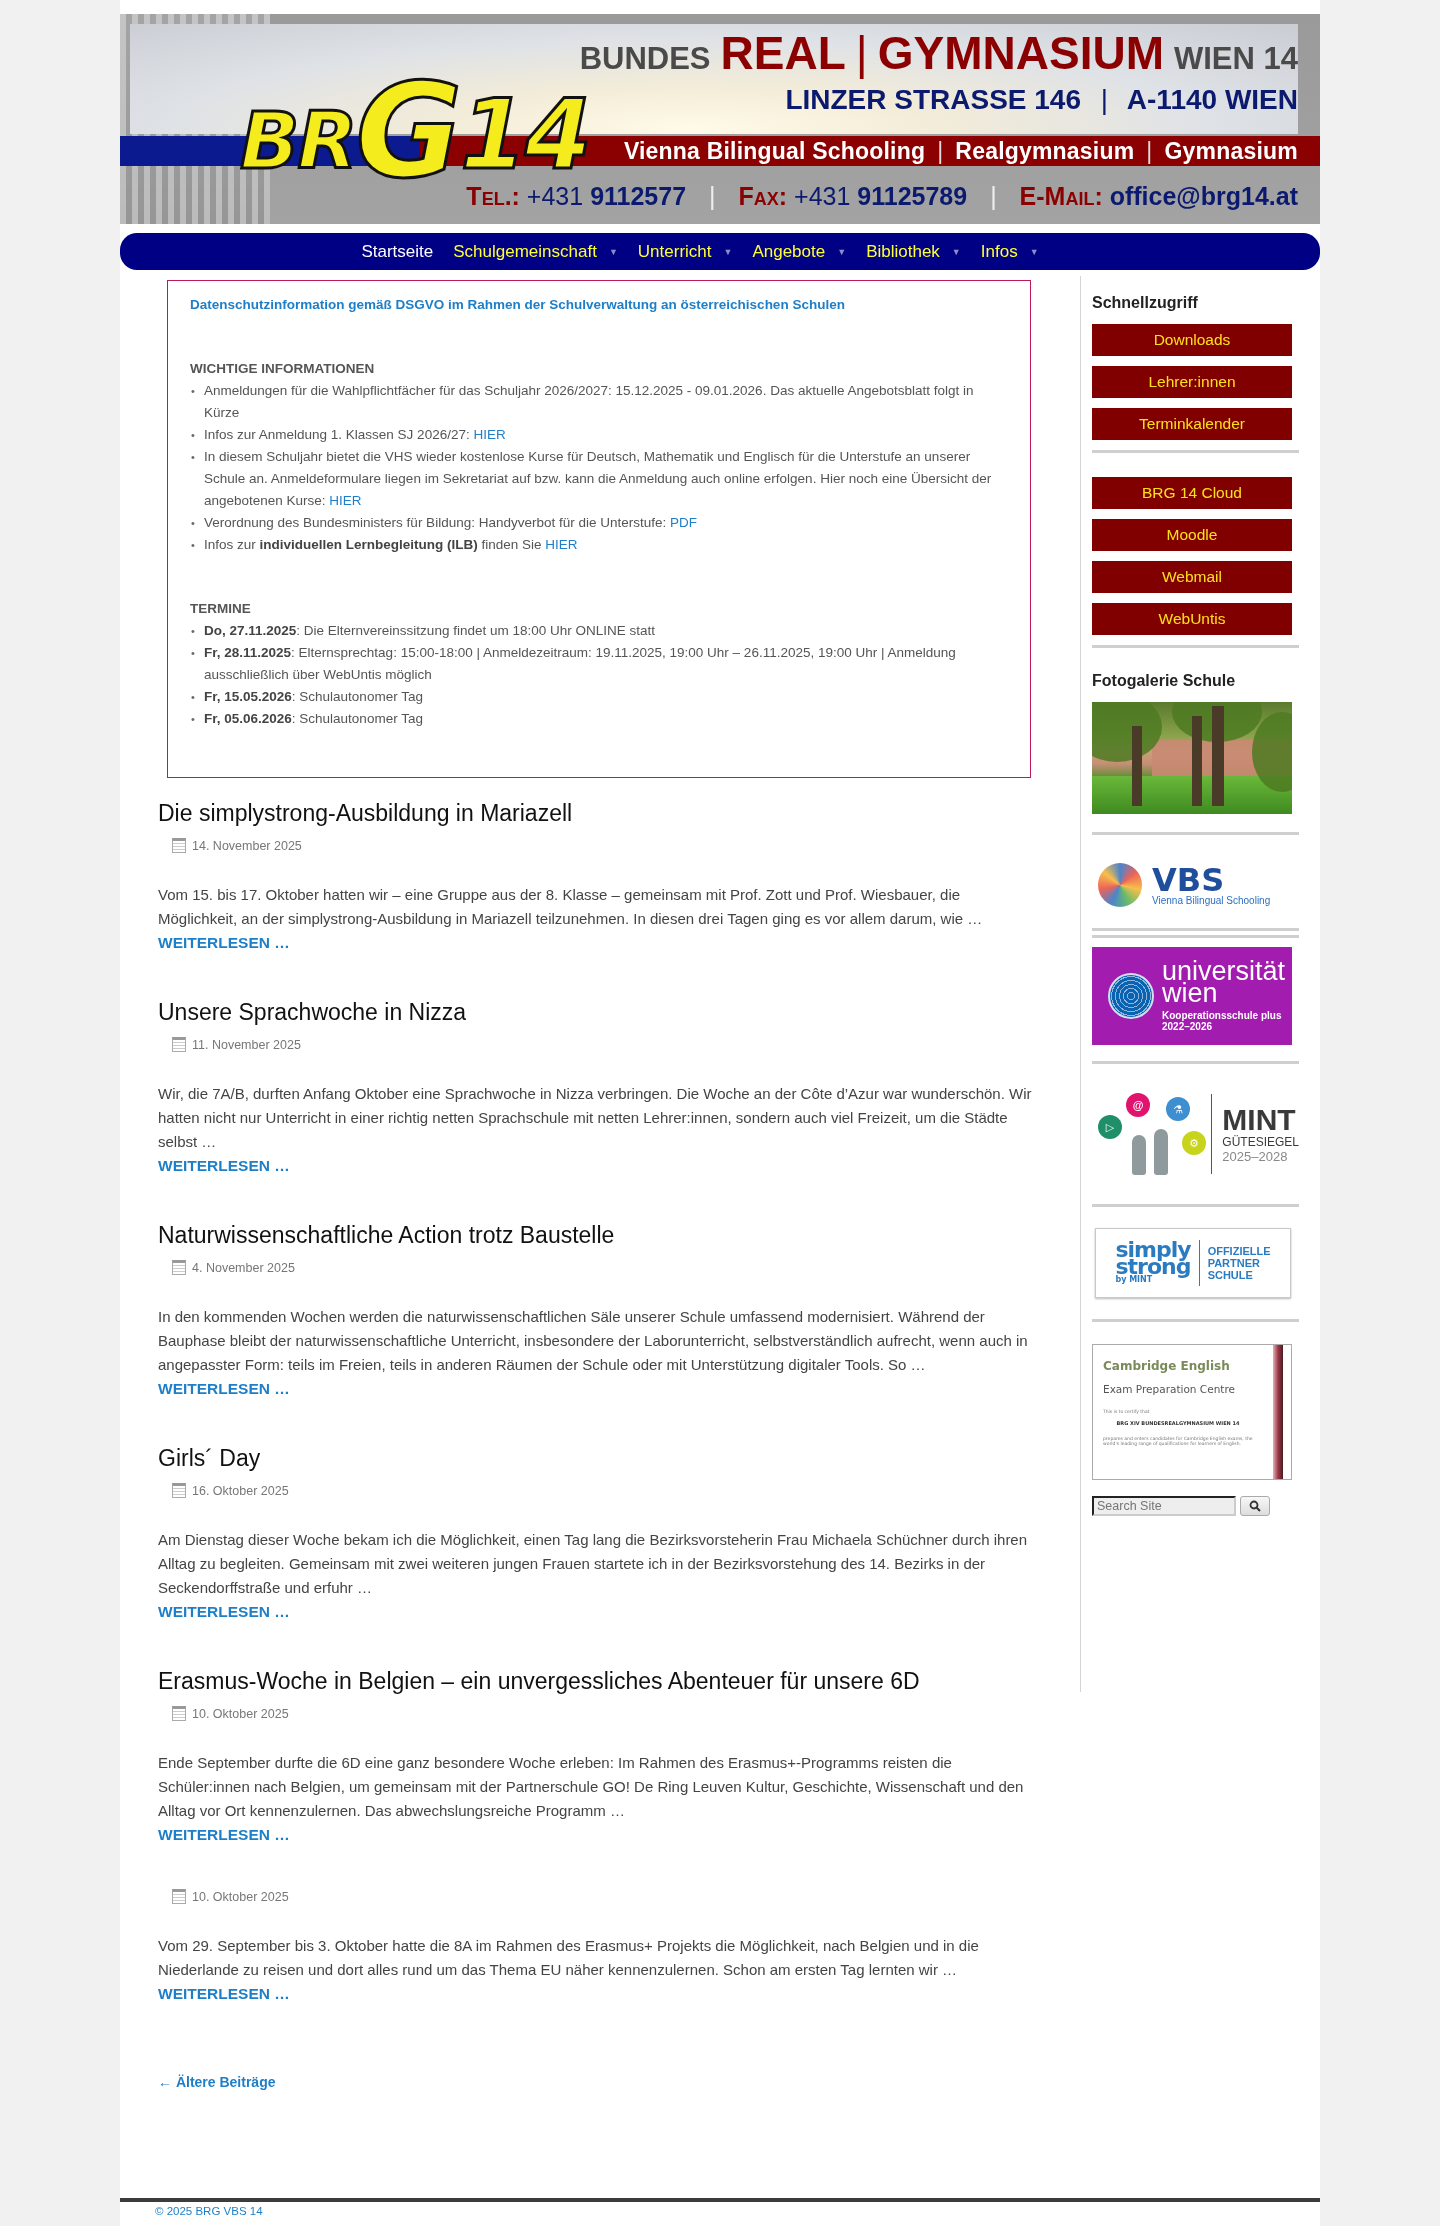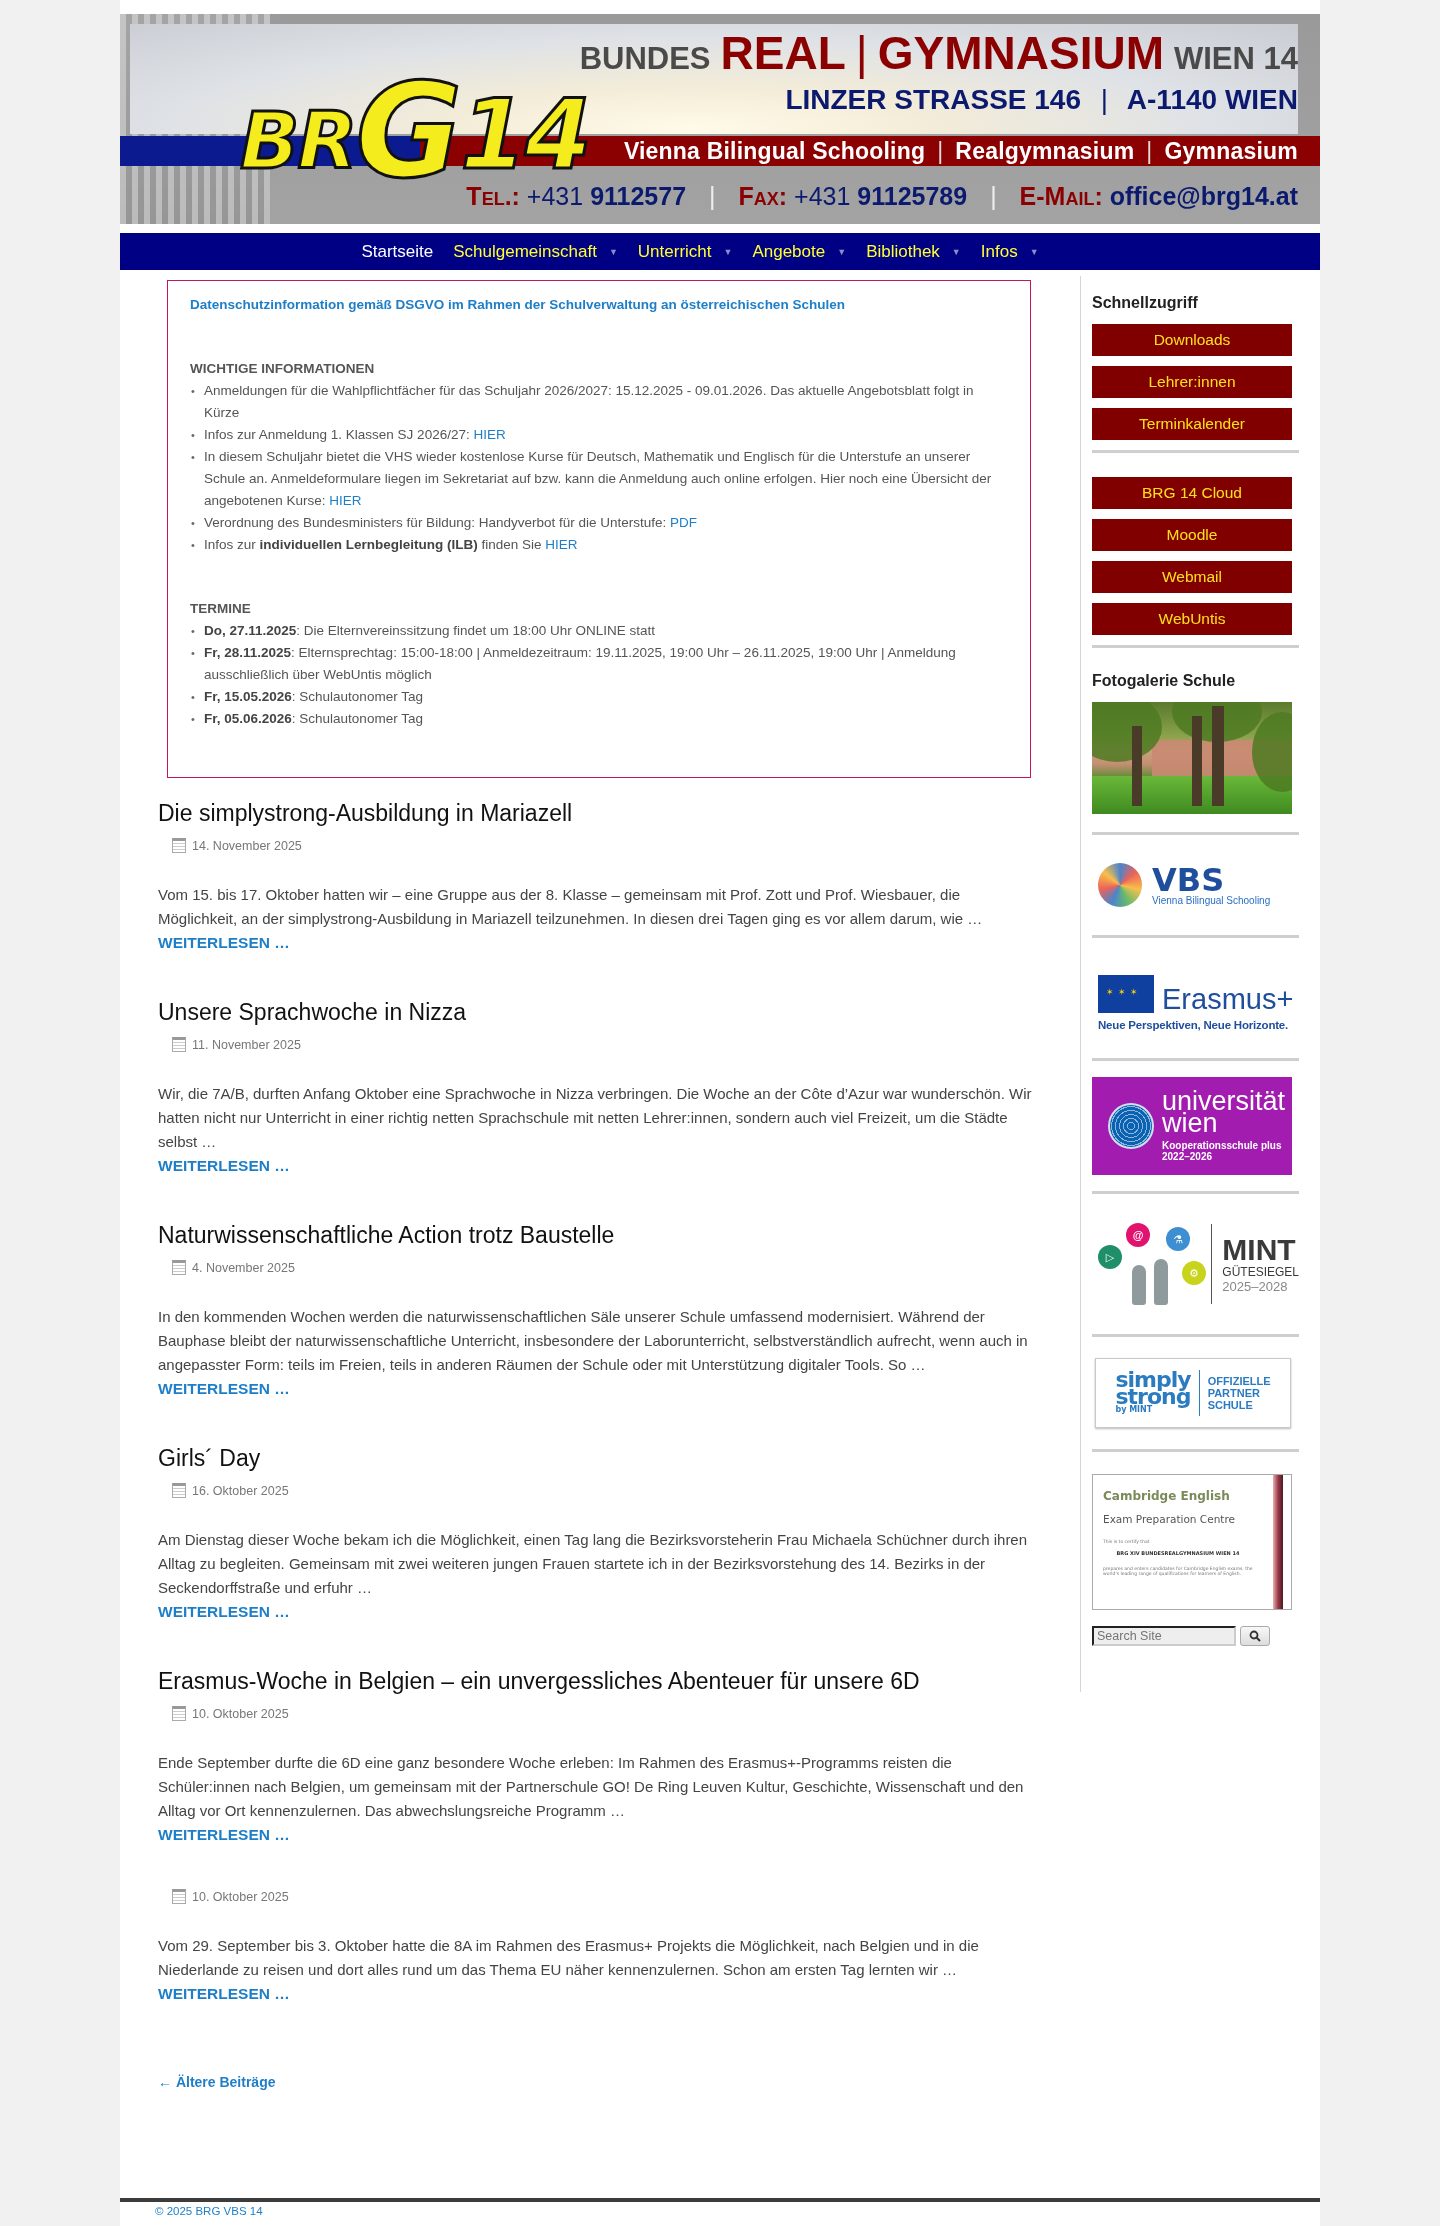--- a/index.html
+++ b/index.html
@@ -79,20 +79,21 @@
   .banner-contact .lbl { color: #8b0000; font-weight: bold; font-variant: small-caps; }
   .banner-contact .num { font-weight: bold; }
   .banner-contact .sep { color: #eee; margin: 0 16px; }
 
   
   .nav {
     position: absolute; left: 0; top: 233px; width: 1200px; height: 37px;
     background: #000085;
     display: flex; align-items: center; justify-content: center;
     padding-right: 40px;
+    border-radius: 17px;
   }
   .nav-item {
     display: flex; align-items: center;
     font-size: 17px; color: #ffff33;
     margin: 0 10px; cursor: pointer; white-space: nowrap;
   }
   .nav-item.active { color: #fff; }
   .nav-item .caret { color: #8c8cc8; font-size: 9px; margin-left: 12px; }
 
   
@@ -399,27 +400,20 @@
 
     <div class="logo-box vbs">
       <div class="vbs-globe"></div>
       <div class="vbs-text">
         <div class="big">VBS</div>
         <div class="small">Vienna Bilingual Schooling</div>
       </div>
     </div>
     <div class="sb-sep"></div>
 
-    <div class="logo-box erasmus">
-      <div class="eras-row">
-        <div class="eu-flag"></div>
-        <div class="eras-word">Erasmus+</div>
-      </div>
-      <div class="eras-tag">Neue Perspektiven, Neue Horizonte.</div>
-    </div>
     <div class="sb-sep" style="margin-top:-10px"></div>
 
     <div class="logo-box uniwien-wrap">
       <div class="uniwien">
         <div class="uni-seal"></div>
         <div class="uni-text">
           <div class="l1">universität</div>
           <div class="l2">wien</div>
           <div class="l3">Kooperationsschule plus</div>
           <div class="l4">2022–2026</div>

